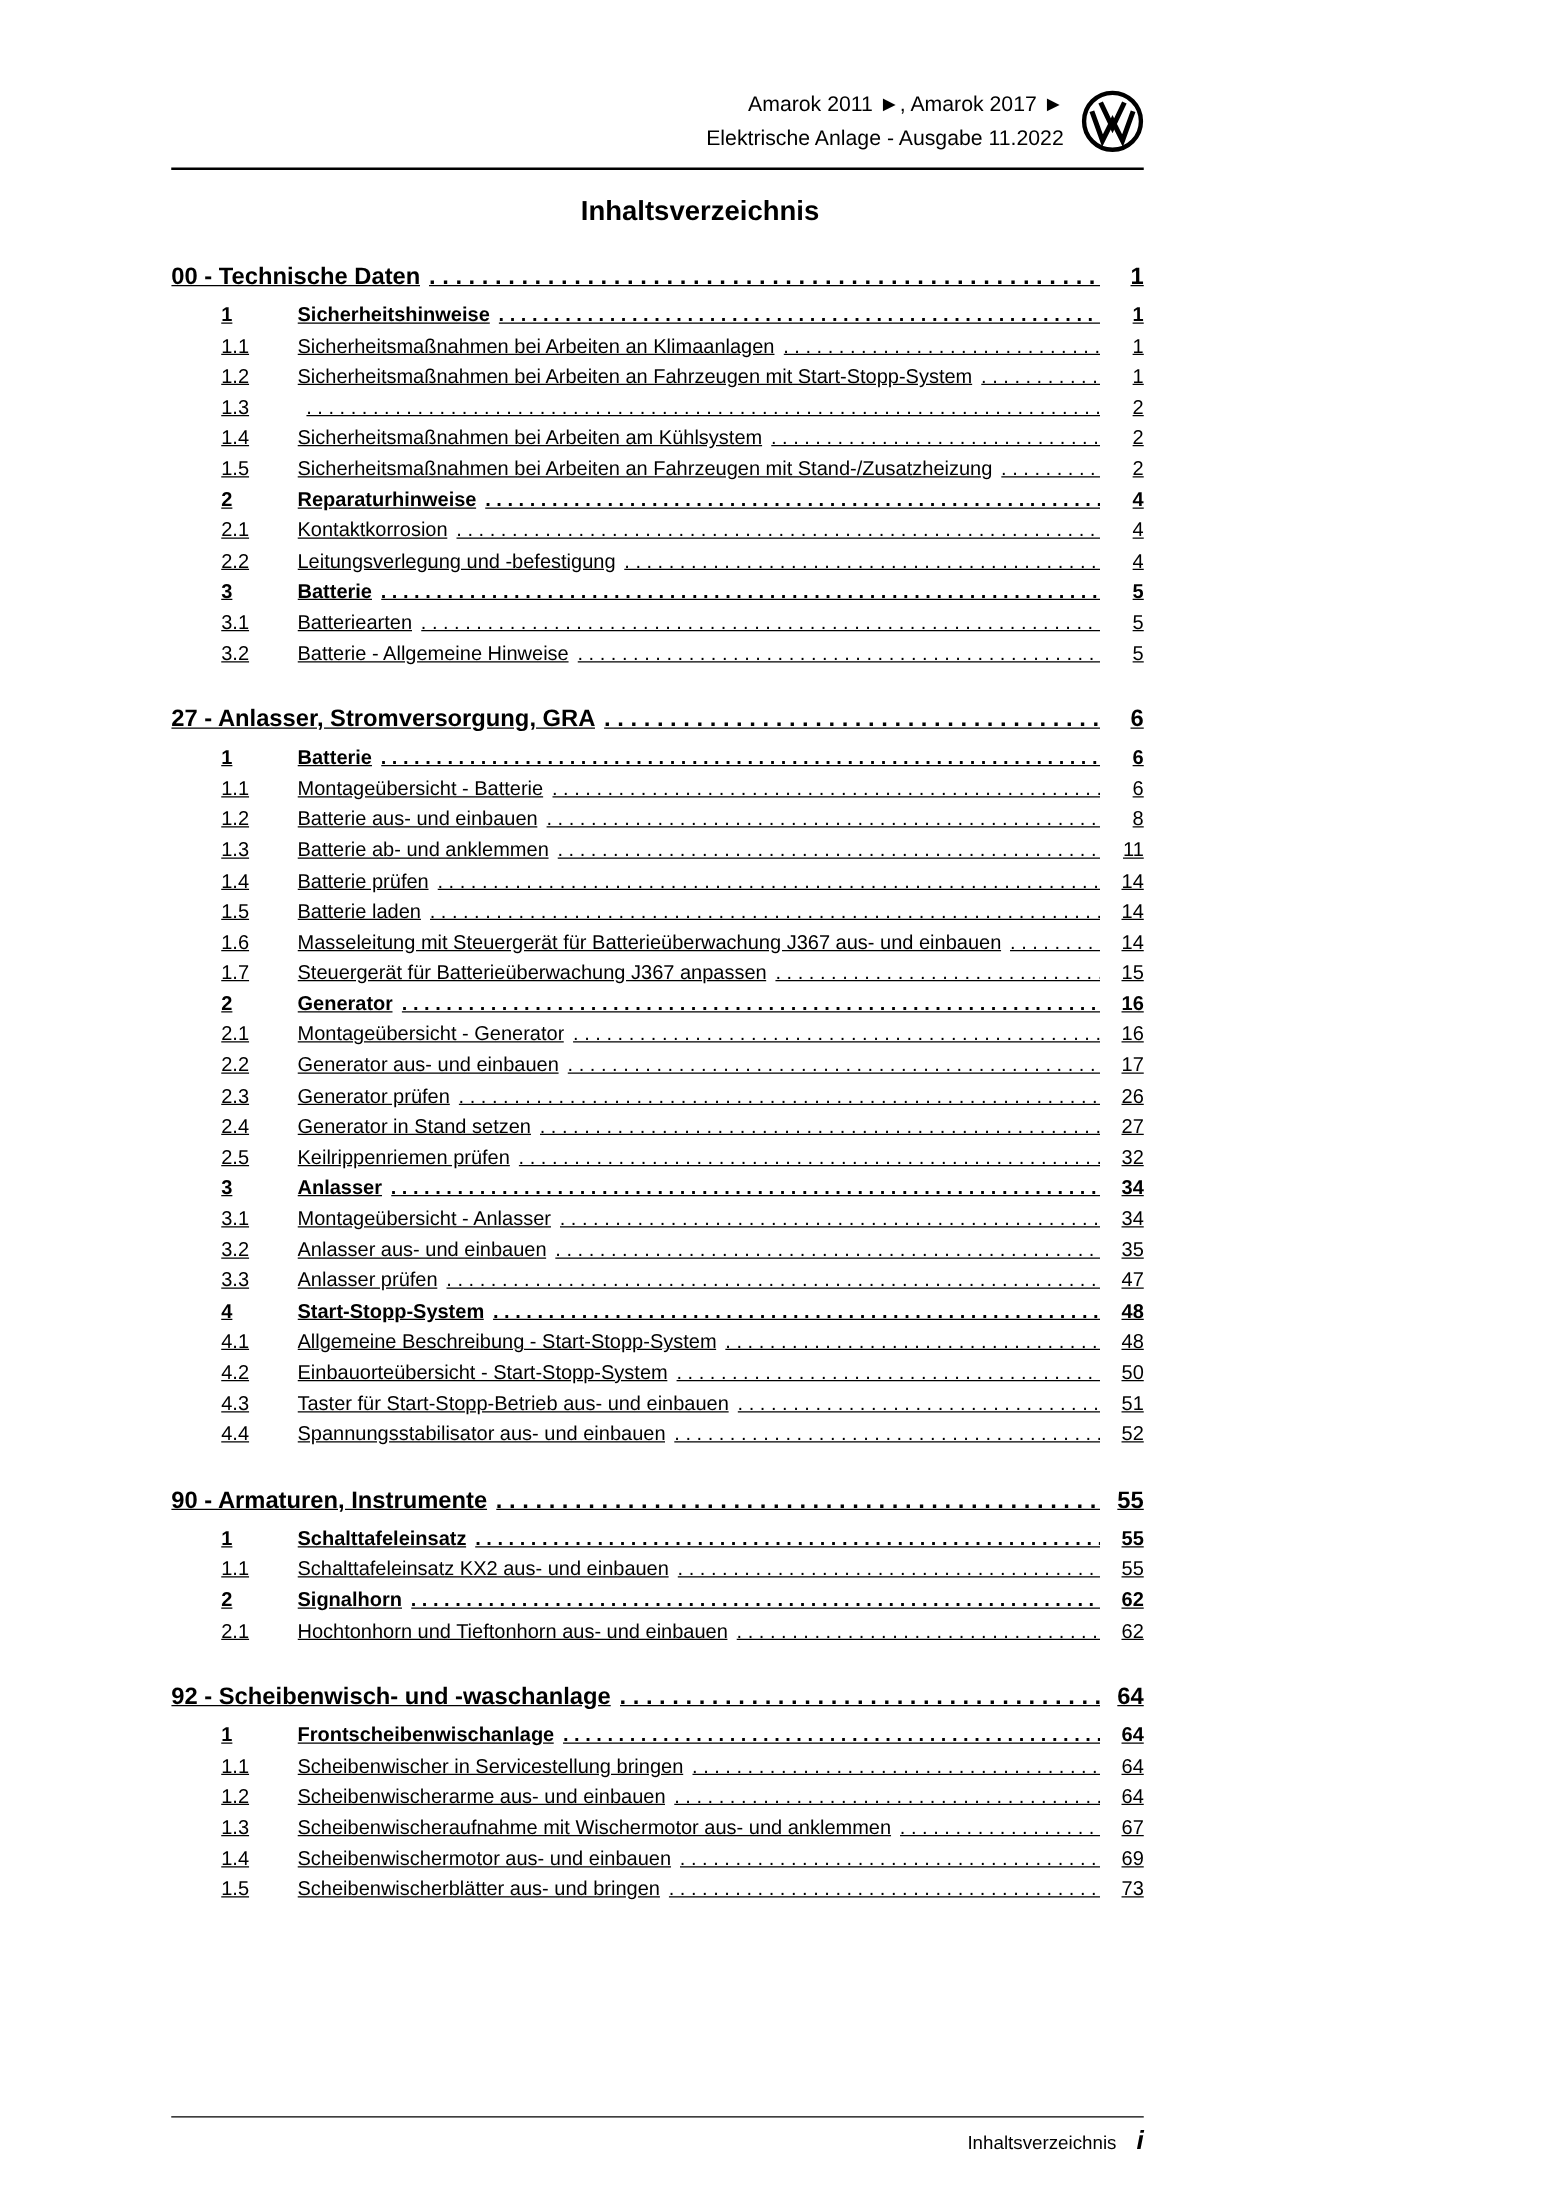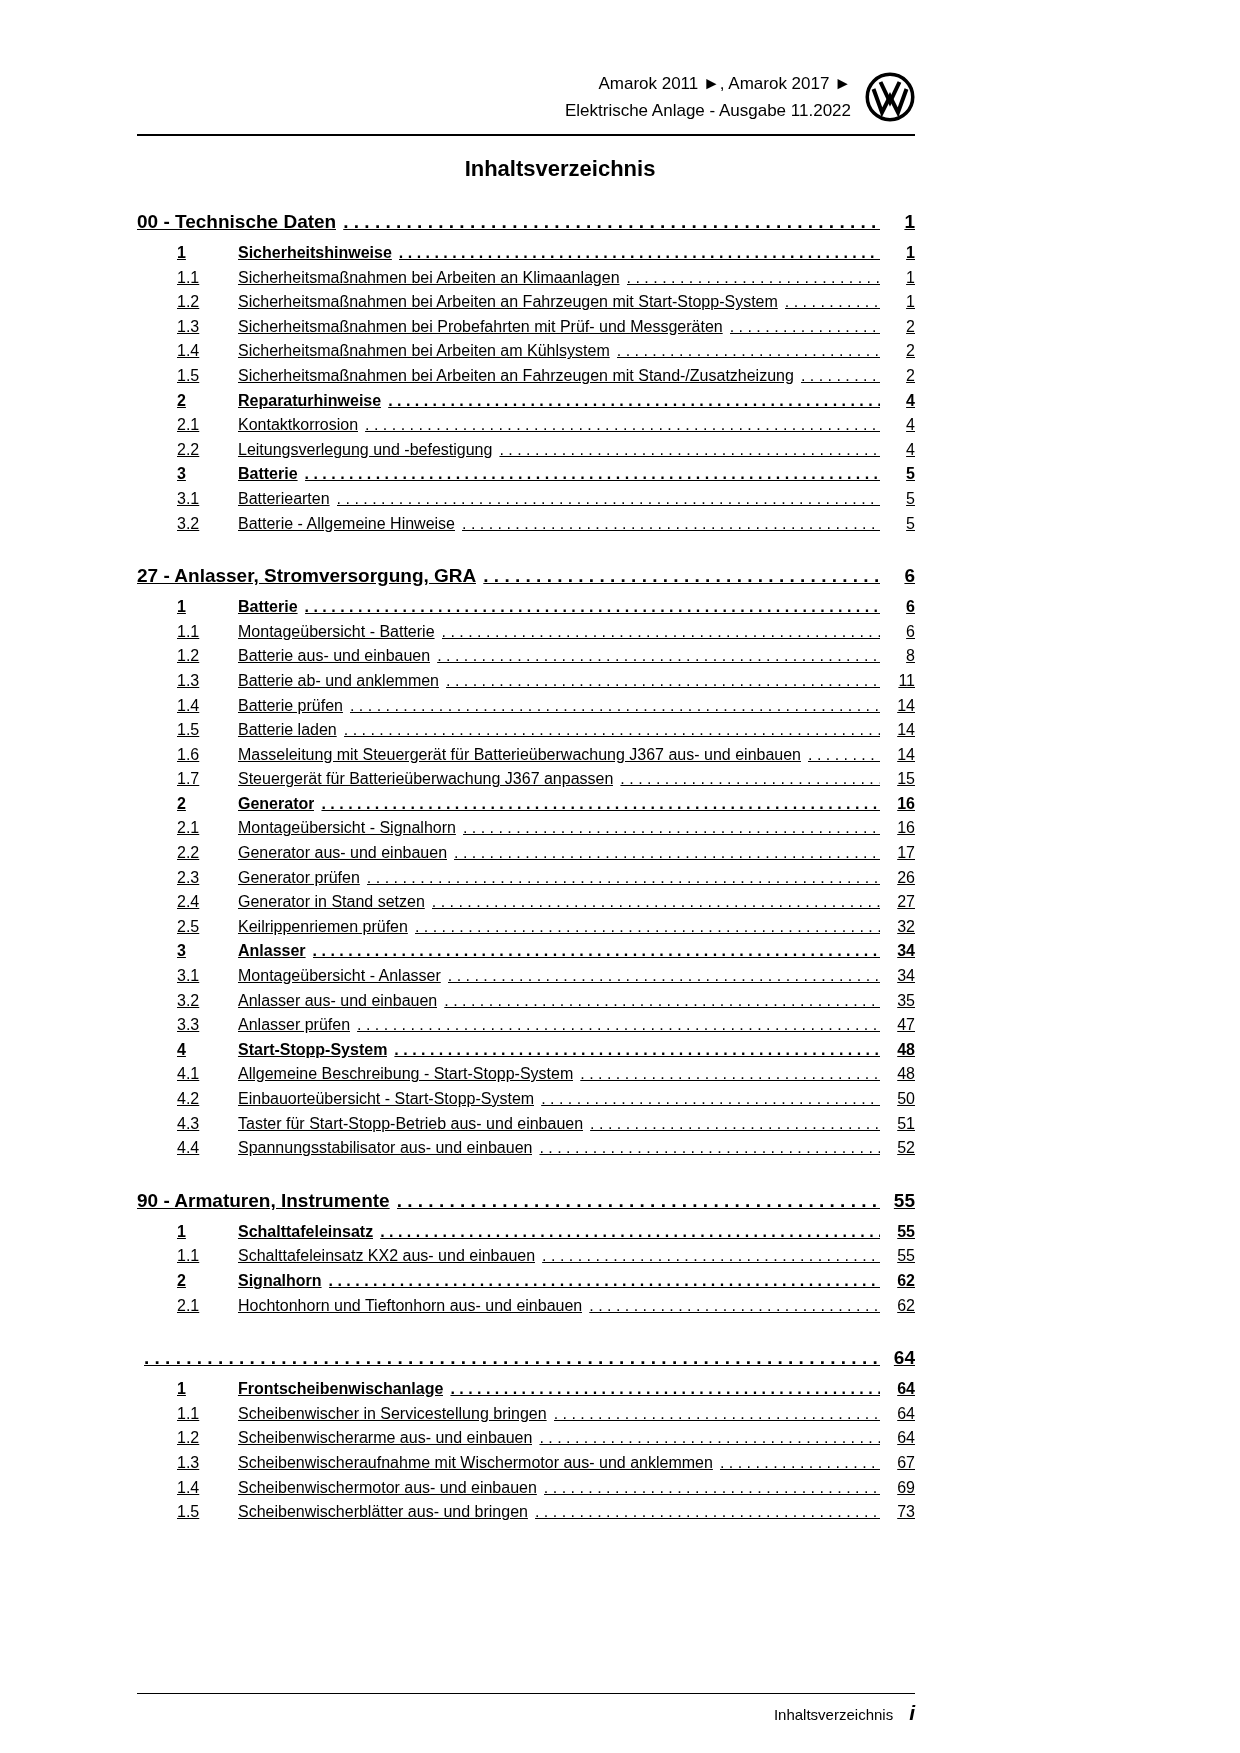--- a/index.html
+++ b/index.html
@@ -154,21 +154,20 @@
           <span class="toc-page">1</span>
         </div>
         <div class="toc-row entry-row level-2">
           <span class="toc-num">1.2</span>
           <span class="toc-title">Sicherheitsmaßnahmen bei Arbeiten an Fahrzeugen mit Start-Stopp-System</span>
           <span class="toc-dots">. . . . . . . . . . . . . . . . . . . . . . . . . . . . . . . . . . . . . . . . . . . . . . . . . . . . . . . . . . . . . . . . . . . . . . . . . . . . . . . . . . . . . . . . . . . . . . . . . . . . . . . . . . . . . . . . . . . . . . . . . . . . . . . . . . . . . . . . . . . . . . . . . . . . . . . . . . . . . . . . . . . . . . . . . . </span>
           <span class="toc-page">1</span>
         </div>
         <div class="toc-row entry-row level-2">
           <span class="toc-num">1.3</span>
-          <span class="toc-title">Sicherheitsmaßnahmen bei Probefahrten mit Prüf- und Messgeräten</span>
           <span class="toc-dots">. . . . . . . . . . . . . . . . . . . . . . . . . . . . . . . . . . . . . . . . . . . . . . . . . . . . . . . . . . . . . . . . . . . . . . . . . . . . . . . . . . . . . . . . . . . . . . . . . . . . . . . . . . . . . . . . . . . . . . . . . . . . . . . . . . . . . . . . . . . . . . . . . . . . . . . . . . . . . . . . . . . . . . . . . . </span>
           <span class="toc-page">2</span>
         </div>
         <div class="toc-row entry-row level-2">
           <span class="toc-num">1.4</span>
           <span class="toc-title">Sicherheitsmaßnahmen bei Arbeiten am Kühlsystem</span>
           <span class="toc-dots">. . . . . . . . . . . . . . . . . . . . . . . . . . . . . . . . . . . . . . . . . . . . . . . . . . . . . . . . . . . . . . . . . . . . . . . . . . . . . . . . . . . . . . . . . . . . . . . . . . . . . . . . . . . . . . . . . . . . . . . . . . . . . . . . . . . . . . . . . . . . . . . . . . . . . . . . . . . . . . . . . . . . . . . . . . </span>
           <span class="toc-page">2</span>
         </div>
         <div class="toc-row entry-row level-2">
@@ -269,21 +268,21 @@
           <span class="toc-page">15</span>
         </div>
         <div class="toc-row entry-row level-1">
           <span class="toc-num">2</span>
           <span class="toc-title">Generator</span>
           <span class="toc-dots">. . . . . . . . . . . . . . . . . . . . . . . . . . . . . . . . . . . . . . . . . . . . . . . . . . . . . . . . . . . . . . . . . . . . . . . . . . . . . . . . . . . . . . . . . . . . . . . . . . . . . . . . . . . . . . . . . . . . . . . . . . . . . . . . . . . . . . . . . . . . . . . . . . . . . . . . . . . . . . . . . . . . . . . . . . </span>
           <span class="toc-page">16</span>
         </div>
         <div class="toc-row entry-row level-2">
           <span class="toc-num">2.1</span>
-          <span class="toc-title">Montageübersicht - Signalhorn</span>
+          <span class="toc-title">Montageübersicht - Generator</span>
           <span class="toc-dots">. . . . . . . . . . . . . . . . . . . . . . . . . . . . . . . . . . . . . . . . . . . . . . . . . . . . . . . . . . . . . . . . . . . . . . . . . . . . . . . . . . . . . . . . . . . . . . . . . . . . . . . . . . . . . . . . . . . . . . . . . . . . . . . . . . . . . . . . . . . . . . . . . . . . . . . . . . . . . . . . . . . . . . . . . . </span>
           <span class="toc-page">16</span>
         </div>
         <div class="toc-row entry-row level-2">
           <span class="toc-num">2.2</span>
           <span class="toc-title">Generator aus- und einbauen</span>
           <span class="toc-dots">. . . . . . . . . . . . . . . . . . . . . . . . . . . . . . . . . . . . . . . . . . . . . . . . . . . . . . . . . . . . . . . . . . . . . . . . . . . . . . . . . . . . . . . . . . . . . . . . . . . . . . . . . . . . . . . . . . . . . . . . . . . . . . . . . . . . . . . . . . . . . . . . . . . . . . . . . . . . . . . . . . . . . . . . . . </span>
           <span class="toc-page">17</span>
         </div>
         <div class="toc-row entry-row level-2">
@@ -385,20 +384,21 @@
         </div>
         <div class="toc-row entry-row level-2">
           <span class="toc-num">2.1</span>
           <span class="toc-title">Hochtonhorn und Tieftonhorn aus- und einbauen</span>
           <span class="toc-dots">. . . . . . . . . . . . . . . . . . . . . . . . . . . . . . . . . . . . . . . . . . . . . . . . . . . . . . . . . . . . . . . . . . . . . . . . . . . . . . . . . . . . . . . . . . . . . . . . . . . . . . . . . . . . . . . . . . . . . . . . . . . . . . . . . . . . . . . . . . . . . . . . . . . . . . . . . . . . . . . . . . . . . . . . . . </span>
           <span class="toc-page">62</span>
         </div>
       </div>
       <div class="toc-chapter">
         <div class="toc-row chapter-row">
+          <span class="toc-title">92 - Scheibenwisch- und -waschanlage</span>
           <span class="toc-dots">. . . . . . . . . . . . . . . . . . . . . . . . . . . . . . . . . . . . . . . . . . . . . . . . . . . . . . . . . . . . . . . . . . . . . . . . . . . . . . . . . . . . . . . . . . . . . . . . . . . . . . . . . . . . . . . . . . . . . . . . . . . . . . . . . . . . . . . . . . . . . . . . . . . . . . . . . . . . . . . . . . . . . . . . . . </span>
           <span class="toc-page">64</span>
         </div>
         <div class="toc-row entry-row level-1">
           <span class="toc-num">1</span>
           <span class="toc-title">Frontscheibenwischanlage</span>
           <span class="toc-dots">. . . . . . . . . . . . . . . . . . . . . . . . . . . . . . . . . . . . . . . . . . . . . . . . . . . . . . . . . . . . . . . . . . . . . . . . . . . . . . . . . . . . . . . . . . . . . . . . . . . . . . . . . . . . . . . . . . . . . . . . . . . . . . . . . . . . . . . . . . . . . . . . . . . . . . . . . . . . . . . . . . . . . . . . . . </span>
           <span class="toc-page">64</span>
         </div>
         <div class="toc-row entry-row level-2">

